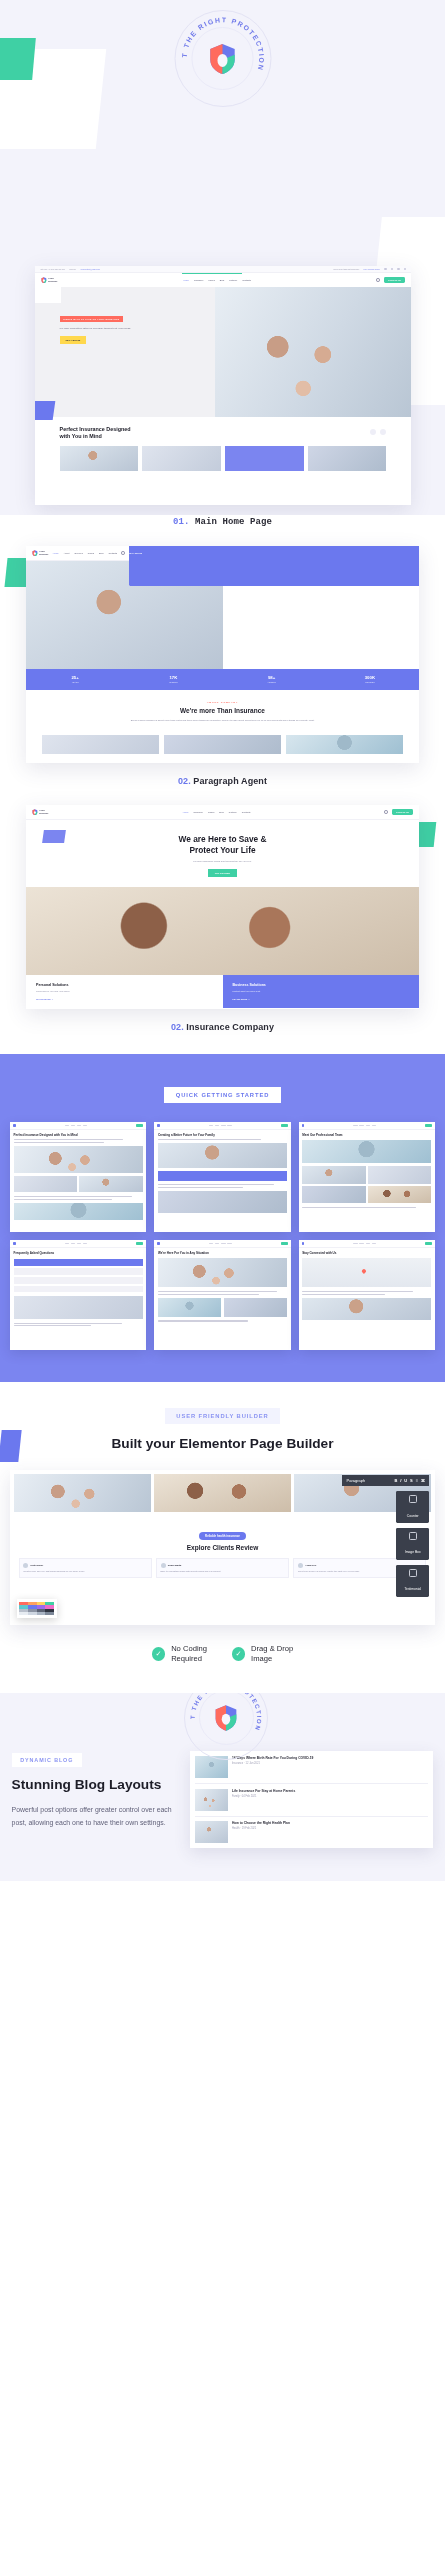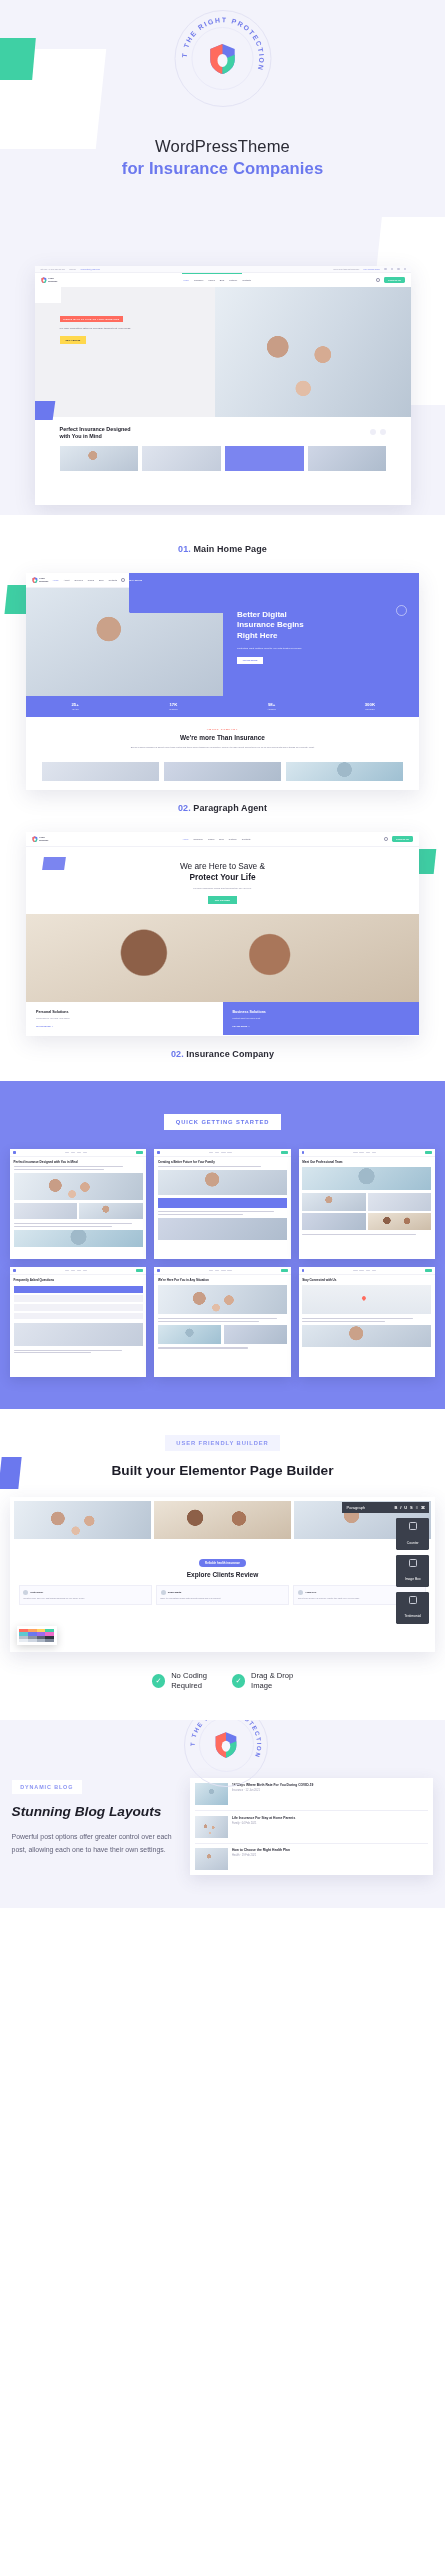--- a/index.html
+++ b/index.html
@@ -108,21 +108,21 @@
   .feat .ck{width:13.7px;height:13.7px;border-radius:50%;background:#3fd0a4;color:#fff;font-size:7.2px;display:flex;align-items:center;justify-content:center;flex:0 0 auto;}
   .feat .ft{font-size:7.6px;color:#2b2b35;line-height:1.35;font-weight:500;}
 
   
   .blog{background:#f3f3fb;padding:29px 0 33px;position:relative;width:445px;overflow:hidden;}
   .blog-badge{position:absolute;left:184px;top:-17.4px;width:84px;height:84px;}
   .blog-badge .bt text{font-family:"Liberation Sans",sans-serif;font-size:8.4px;letter-spacing:2px;fill:#6f79ea;font-weight:600;}
   .blog-inner{display:flex;gap:10px;padding:0 11.6px;margin-top:29px;align-items:flex-start;}
   .blog-left{width:168px;flex:0 0 168px;}
   .pill-ghost{display:inline-block;background:#fff;color:#8b94f2;font-size:5.4px;font-weight:700;letter-spacing:0.9px;padding:4.3px 8.7px;}
-  .blog-left h2{font-size:13.7px;color:#1d1d28;font-weight:700;margin-top:9.4px;line-height:1.22;font-style:italic;}
+  .blog-left h2{font-size:13.7px;color:#1d1d28;font-weight:700;margin-top:9.4px;line-height:1.22;}
   .blog-left p{font-size:6.9px;color:#5f5f77;line-height:1.95;margin-top:9.4px;}
   .blog-right{flex:1;background:#fff;box-shadow:0 5px 16px rgba(60,60,110,.12);padding:5px;display:flex;flex-direction:column;gap:5px;}
   .post{display:flex;gap:4.3px;align-items:flex-start;}
   .post .pimg{width:33px;height:22px;flex:0 0 33px;}
   .post .ptx{flex:1;}
   .post .pt{font-size:3.3px;color:#2b2b38;font-weight:700;line-height:1.35;}
   .post .pm{font-size:2.6px;color:#a0a0b6;margin-top:1.4px;}
   .hr-s{height:0.7px;background:#eeeef6;}
 </style>
 </head>
@@ -145,24 +145,20 @@
         <text><textPath href="#cpath" startOffset="25%" text-anchor="middle">GET THE RIGHT PROTECTION</textPath></text>
       </svg>
       <svg class="shield" viewBox="0 0 40 46">
         <path d="M20 2 L37 9 V24 C37 34 29 41 20 44 C11 41 3 34 3 24 V9 Z" fill="#6b78ee"></path>
         <path d="M20 2 L3 9 V24 C3 34 11 41 20 44 Z" fill="#ff6b5e"></path>
         <path d="M20 44 C29 41 37 34 37 24 V17 L20 24 Z" fill="#3fd0a4"></path>
         <ellipse cx="20" cy="25" rx="7" ry="9" fill="#f6f6fc"></ellipse>
       </svg>
     </div>
 
-    <div class="hero-title">
-      <div class="l1">WordPressTheme</div>
-      <div class="l2">for Insurance Companies</div>
-    </div>
 
     <div class="mock" style="position:absolute;left:35px;top:266px;width:376px;height:239px;">
       <div class="mk-topbar">
         <span class="tb">Hot Line: +1 800 123 456 789</span>
         <span class="tb">Mail Us:</span>
         <span class="tb" style="color:#6b78ee">your.protect@mail.com</span>
         <span class="spacer"></span>
         <span class="tb">We're more than just insurance</span>
         <span class="tb" style="color:#6b78ee">Free License Policy</span>
         <i class="soc"></i>
@@ -217,21 +213,21 @@
       </div>
       <div style="display:flex;gap:4.3px;padding:5.8px 24.6px 0;">
         <div class="ph-lady" style="flex:1;height:24.6px;"></div>
         <div class="ph2" style="flex:1;height:24.6px;"></div>
         <div style="flex:1;height:24.6px;background:#7b85f0;"></div>
         <div class="ph" style="flex:1;height:24.6px;"></div>
       </div>
     </div>
   </section>
 
-  <div class="cap" style="margin-top:29px;">
+  <div class="cap" style="margin-top:2px;font-family:Liberation Mono, monospace;">
     <span class="n">01.</span>
     <span>Main Home Page</span>
   </div>
 
   <div style="position:relative;margin-top:19px;padding:0 26px;">
     <div style="position:absolute;left:5.8px;top:11.6px;width:29px;height:29px;background:#3fd0a4;transform:skewX(-6deg);"></div>
     <div class="mock" style="height:217px;">
       <div class="mk-nav" style="border-bottom:0.7px solid #f1f1f7;">
         <div class="logo">
           <svg class="ls" viewBox="0 0 40 46">
@@ -253,28 +249,20 @@
           <span>Blog</span>
           <span>Contacts</span>
         </div>
         <div class="right">
           <i class="srch"></i>
           <span class="mk-cta purple">GET A QUOTE</span>
         </div>
       </div>
       <div style="display:flex;height:108px;">
         <div class="ph-lady" style="width:50%;"></div>
-        <div style="width:50%;background:#6b78ee;color:#fff;padding:22px 14.5px;position:relative;">
-          <div style="font-size:8px;font-weight:700;line-height:1.34;">Better Digital</div>
-          <div style="font-size:8px;font-weight:700;line-height:1.34;">Insurance Begins</div>
-          <div style="font-size:8px;font-weight:700;line-height:1.34;">Right Here</div>
-          <div style="font-size:2.5px;opacity:.85;margin-top:5.8px;">Protecting what matters most to you with trusted coverage.</div>
-          <div style="margin-top:5.8px;background:#fff;color:#6b78ee;font-size:2.2px;font-weight:700;padding:2.9px 5.8px;display:inline-block;">LEARN MORE</div>
-          <i style="position:absolute;right:11.6px;top:17.4px;width:11.6px;height:11.6px;border:0.7px solid rgba(255,255,255,.5);border-radius:50%;"></i>
-        </div>
       </div>
       <div style="display:flex;background:#6b78ee;color:#fff;padding:6.5px 0;">
         <div style="flex:1;text-align:center;">
           <div style="font-size:4.3px;font-weight:700;">25+</div>
           <div style="font-size:2px;opacity:.8;margin-top:1.4px;">YEARS</div>
         </div>
         <div style="flex:1;text-align:center;">
           <div style="font-size:4.3px;font-weight:700;">17K</div>
           <div style="font-size:2px;opacity:.8;margin-top:1.4px;">CLIENTS</div>
         </div>
@@ -329,21 +317,21 @@
           <span>Portfolio</span>
           <span>Contacts</span>
         </div>
         <div class="right">
           <i class="srch"></i>
           <span class="mk-cta">CONTACT US</span>
         </div>
       </div>
       <div style="text-align:center;padding:14.5px 0 10px;position:relative;">
         <div style="position:absolute;left:17.4px;top:10px;width:22px;height:13px;background:#7b85f0;transform:skewX(-8deg);"></div>
-        <div style="font-size:8.3px;font-weight:400;color:#1b1b26;line-height:1.3;">We are Here to Save &amp;</div>
+        <div style="font-size:8.3px;font-weight:700;color:#1b1b26;line-height:1.3;">We are Here to Save &amp;</div>
         <div style="font-size:8.3px;font-weight:700;color:#1b1b26;line-height:1.3;">Protect Your Life</div>
         <div style="font-size:2.5px;color:#8a8aa2;margin-top:4.3px;">Flexible insurance plans built around the life you live.</div>
         <div style="margin-top:5px;background:#3fd0a4;color:#fff;font-size:2.2px;font-weight:700;padding:2.9px 6.5px;display:inline-block;">GET STARTED</div>
       </div>
       <div class="ph-two" style="height:88px;"></div>
       <div style="display:flex;">
         <div style="flex:1;background:#fff;padding:8px 10px;">
           <div style="font-size:3.6px;font-weight:700;color:#1b1b26;">Personal Solutions</div>
           <div style="font-size:2.3px;color:#9090a8;margin-top:2.9px;">Coverage for you and your family</div>
           <div style="font-size:2.2px;color:#6b78ee;font-weight:700;margin-top:6.5px;">LEARN MORE  →</div>

